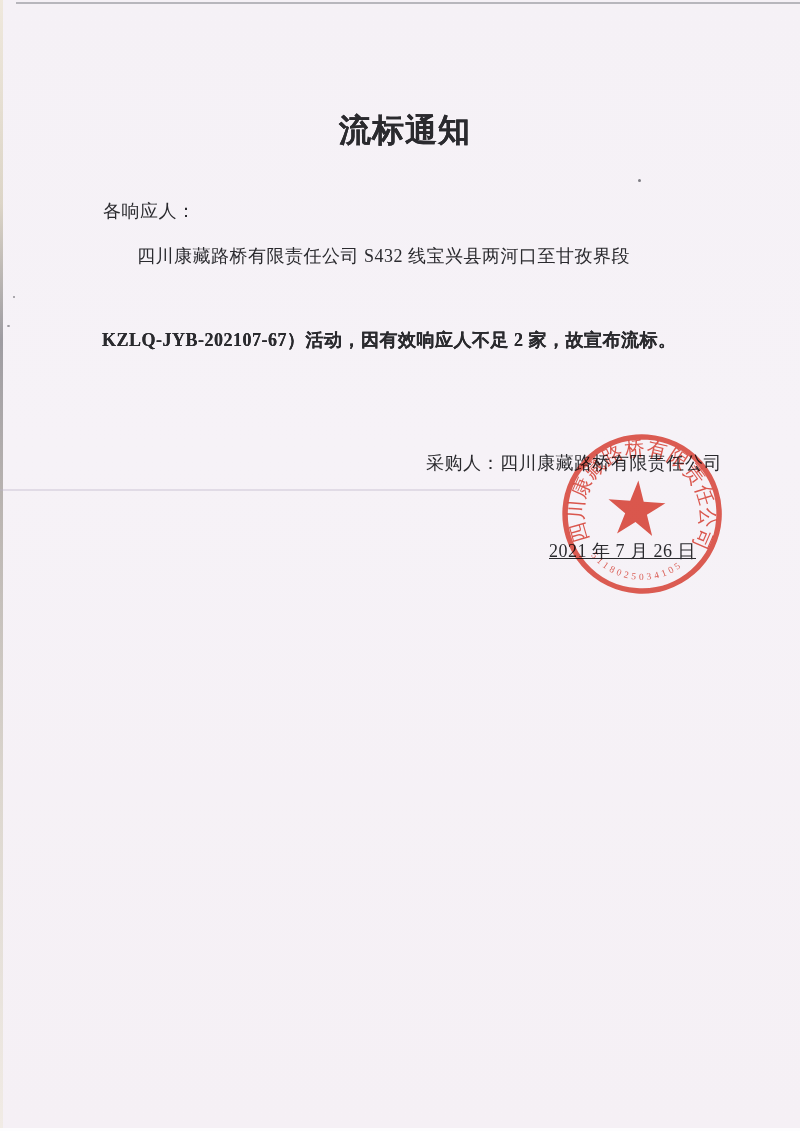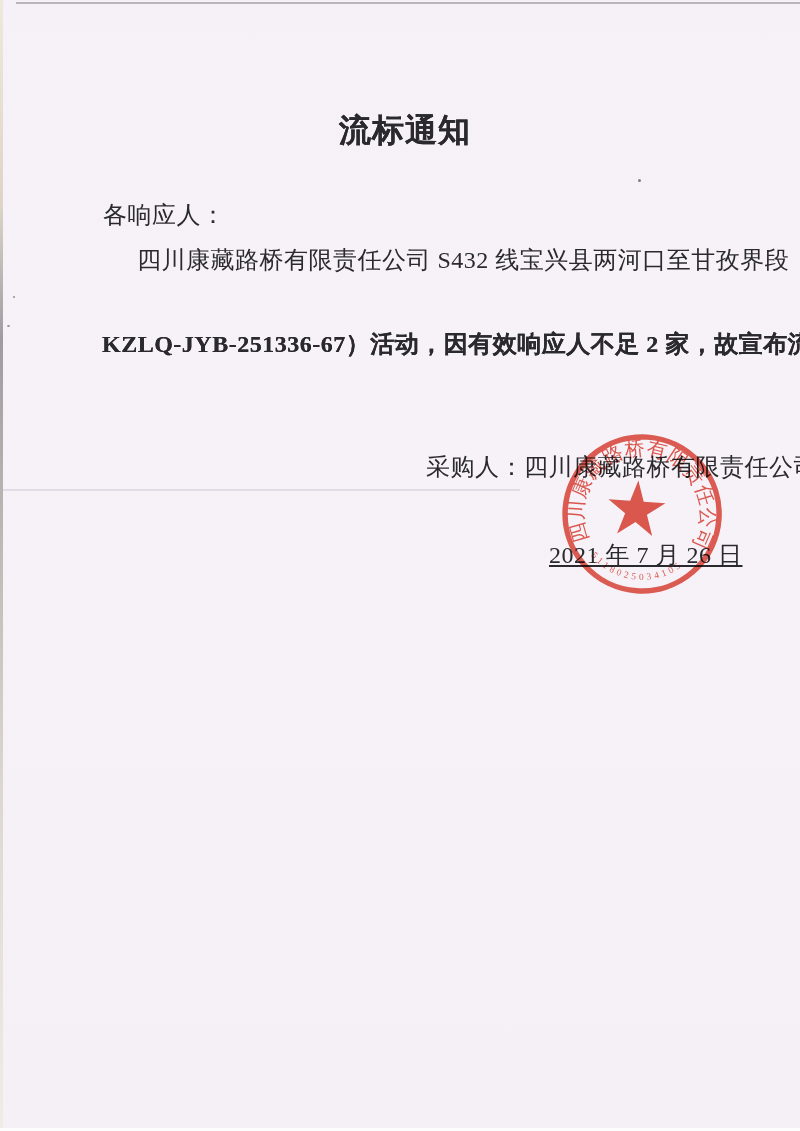--- a/index.html
+++ b/index.html
@@ -24,21 +24,21 @@
   .speck2{left:13px;top:296px;width:2px;height:2px;opacity:.6;}
   .speck3{left:7px;top:325px;width:3px;height:2px;opacity:.55;}
 
   .title{
     position:absolute;left:0;top:109px;width:800px;
     padding-left:10px;box-sizing:border-box;
     margin:0;text-align:center;
     font-size:32px;font-weight:bold;letter-spacing:1px;
     text-shadow:0 0 .5px #2a2a2e;
   }
-  .line{position:absolute;font-size:24px;line-height:1.2;white-space:nowrap;letter-spacing:.5px;}
+  .line{position:absolute;font-size:18px;line-height:1.2;white-space:nowrap;letter-spacing:.5px;}
   .salutation{left:103px;top:201px;}
   .l1{left:137px;top:246px;}
   .l2{left:103px;top:288px;}
   .l3{left:102px;top:330px;}
   .b{font-weight:bold;text-shadow:0 0 .5px #26262a;}
   .purchaser{left:385px;top:453px;margin-left:41px;}
   .dateline{left:549px;top:541px;text-decoration:underline;}
 
   .stamp{
     position:absolute;left:557px;top:425px;width:172px;height:180px;
@@ -60,21 +60,21 @@
   <div class="speck speck2"></div>
   <div class="speck speck3"></div>
 
   <h1 class="title">流标通知</h1>
 
   <div class="line salutation">各响应人：</div>
 
   <div class="line l1">四川康藏路桥有限责任公司 S432 线宝兴县两河口至甘孜界段</div>
 
 
-  <div class="line l3"><span class="b">KZLQ-JYB-251336-67）</span><span class="b">活动，因有效响应人不足 2 家，故宣布流标。</span></div>
+  <div class="line l3"><span class="b">KZLQ-JYB-202107-67）</span><span class="b">活动，因有效响应人不足 2 家，故宣布流标。</span></div>
 
   <div class="line purchaser">采购人：四川康藏路桥有限责任公司</div>
 
   <div class="line dateline">2021 年 7 月 26 日</div>
 
   <svg class="stamp" viewBox="0 0 172 180" xmlns="http://www.w3.org/2000/svg">
     <defs>
       <path id="arcTop" d="M 33.9 118.5 A 59 59 0 1 1 136.1 118.5" fill="none"></path>
       <path id="arcBot" d="M 33 129.6 A 66 66 0 0 0 137 129.6" fill="none"></path>
     </defs>

